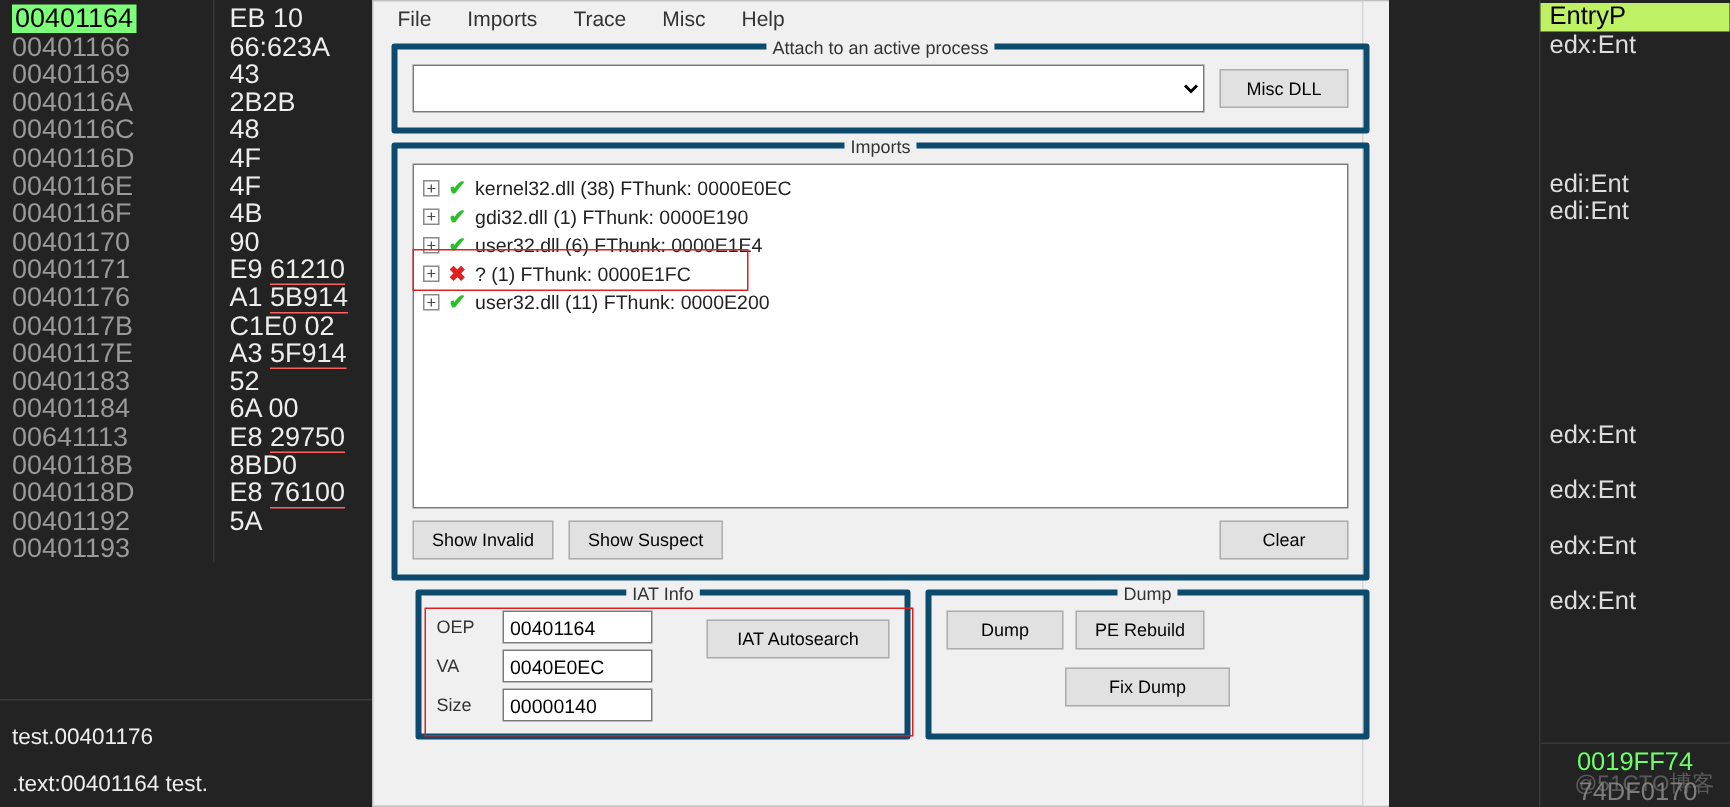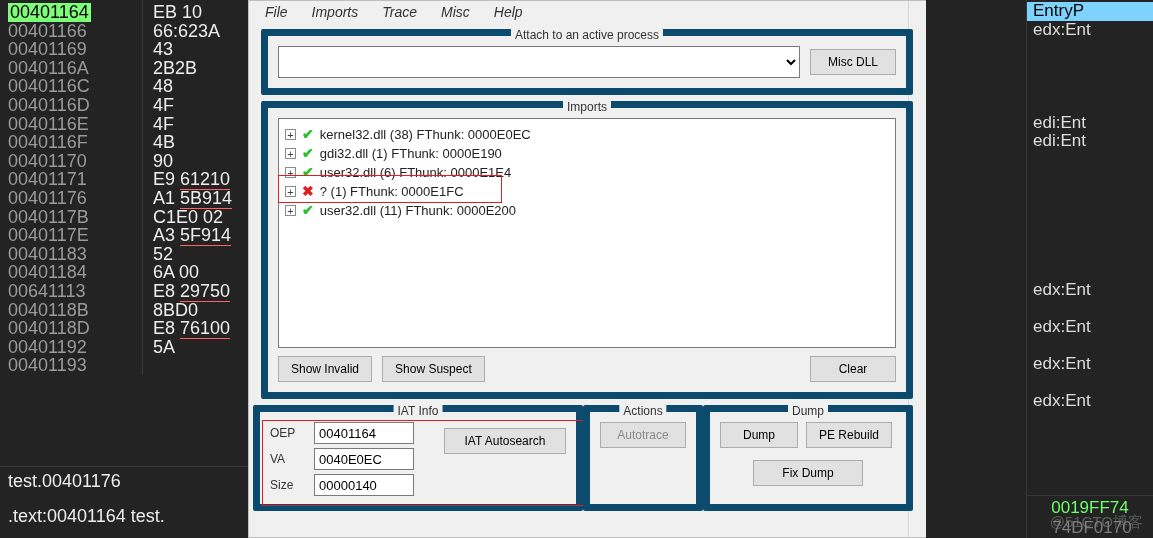--- a/index.html
+++ b/index.html
@@ -4,56 +4,56 @@
 <style>
   * { box-sizing: border-box; margin: 0; padding: 0; font-family: "Segoe UI", Tahoma, sans-serif; }
   html, body { width: 1153px; height: 538px; overflow: hidden; background: #000; }
 
   
   .bg { position: absolute; inset: 0; background: #232323; color: #ccc; font-family: Consolas, monospace; }
   .bg .col-addr { position:absolute; left:0; top:0; width:143px; padding:3px 8px 0 8px; font-size:18px; line-height:18.6px; border-right:1px solid #383838;}
   .bg .addr { color:#9a9a9a; }
   .bg .addr.hl { background:#7eff7a; color:#000; padding:0 2px; display:inline-block;}
   .bg .col-bytes { position:absolute; left:143px; top:0; width:110px; padding:3px 4px 0 10px; font-size:18px; line-height:18.6px; color:#ededed; border-right:1px solid #383838;}
-  .bg .bottom { position:absolute; left:0; bottom:0; width:250px; height:72px; background:#232323; color:#ededed; font-size:18px; font-family:Consolas,monospace; padding:4px 8px; border-top:1px solid #383838;}
+  .bg .bottom { position:absolute; left:0; bottom:0; width:250px; height:72px; background:#232323; color:#ededed; font-size:15px; font-family:Consolas,monospace; padding:16px 8px; border-top:1px solid #383838;}
   .bg .bottom div{ margin-bottom:14px; white-space:nowrap;}
   .bg .right { position:absolute; right:0; top:0; width:127px; height:538px; background:#232323; color:#ddd; font-size:17px; font-family:Consolas,monospace; padding-top:2px; border-left:1px solid #383838;}
   .bg .right .row { display:block; padding:0 6px; line-height:18.6px; white-space:nowrap;}
-  .bg .right .row.hl { background:#7dd3fc; color:#000;}
+  .bg .right .row.hl { background:#bef264; color:#000;}
   .bg .right .rowfaint { color:#7d7d7d;}
   .bg .underline{ border-bottom:1px solid #ff6060; }
   .bg .green{ color:#6bff68;}
   .bg .watermark{position:absolute;right:10px;bottom:6px;color:#888;font-size:15px;opacity:.55;}
 
   
   .dialog { position:absolute; left:248px; top:0; width:678px; height:538px; background:#f0f0f0; border:1px solid #bfbfbf; }
-  .menubar { height:22px; display:flex; align-items:center; padding:0 6px; gap:4px; font-size:14px; color:#333;font-style:italic; }
+  .menubar { height:22px; display:flex; align-items:center; padding:0 6px; gap:4px; font-size:14px; color:#333; }
   .menubar span { padding:3px 10px; cursor:default; }
 
-  fieldset { border:7px solid #0c4a6e; border-radius:2px; margin:6px 12px 0 12px; padding:10px; font-size:12px; color:#333; position:relative;}
+  fieldset { border:4px solid #0c4a6e; border-radius:2px; margin:6px 12px 0 12px; padding:10px; font-size:12px; color:#333; position:relative;}
   legend { padding:0 4px; font-size:12px; color:#333; text-align:center; margin:0 auto;}
   fieldset.centered > legend { position:absolute; left:50%; top:-8px; transform:translateX(-50%); background:#f0f0f0;}
   .row1 { display:flex; gap:10px; align-items:center; }
   select.proc { flex:1; height:26px; font-size:13px; padding:15px 4px; background:#fff; border:1px solid #7a7a7a;}
   button { background:#e1e1e1; border:1px solid #adadad; height:26px; padding:0 12px; font-size:12px; cursor:pointer;}
   button[disabled]{color:#8a8a8a;}
   .btn-w{min-width:86px;}
 
   .tree { background:#fff; border:1px solid #7a7a7a; height:230px; overflow:auto; padding:6px 4px; font-size:13px; }
   .tree .node { display:flex; align-items:center; gap:6px; padding:1px 2px; line-height:17px;}
   .tree .exp { width:11px; height:11px; border:1px solid #8a8a8a; display:inline-flex; align-items:center; justify-content:center; font-size:11px; line-height:10px; color:#454545; background:#fff;}
   .tree .ico-ok { color:#2bbf2b; font-weight:bold; font-size:14px;}
   .tree .ico-bad { color:#e02020; font-weight:bold; font-size:14px;}
   .tree .lbl { color:#222;}
   .redbox1{ position:absolute; border:1px solid #e02020; pointer-events:none; left:10px; top:67px; width:224px; height:28px;}
 
   .row-btns { display:flex; gap:10px; margin-top:8px;}
   .row-btns .spacer{flex:1;}
 
-  .lowerwrap{ display:flex; gap:0; margin:6px 12px 0 4px;}
+  .lowerwrap{ display:flex; gap:10px; margin:6px 12px 0 28px;}
   fieldset.low{ margin:0; padding:10px 10px 8px 10px;}
   fieldset.iat{ flex:0 0 330px;}
   fieldset.actions{ flex:0 0 120px; }
   fieldset.dump{ flex:1;}
   .iat-grid{ display:grid; grid-template-columns:38px 100px; row-gap:4px; column-gap:6px;}
   .iat-grid label{ font-size:12px; color:#333; align-self:center;}
   .iat-grid input{ height:22px; border:1px solid #7a7a7a; padding:0 4px; font-size:13px; font-family:inherit;}
   .iat-right{ position:absolute; right:10px; top:16px; display:flex; flex-direction:column; gap:8px; width:122px;}
   .iat-right button{width:100%;}
   .getimp{ border:2px solid #1e73d6 !important; }
@@ -217,24 +217,20 @@
         <input value="0040E0EC" style="">
         <label>Size</label>
         <input value="00000140" style="">
       </div>
       <div class="iat-right">
         <button>IAT Autosearch</button>
       </div>
       <div class="redbox-iat"></div>
     </fieldset>
 
-    <fieldset class="low actions centered">
-      <legend>Actions</legend>
-      <button disabled="" style="width:100%;">Autotrace</button>
-    </fieldset>
 
     <fieldset class="low dump centered">
       <legend>Dump</legend>
       <div class="dump-grid">
         <button>Dump</button>
         <button>PE Rebuild</button>
         <div class="fixdump-row">
           <button style="min-width:110px;">Fix Dump</button>
         </div>
       </div>

